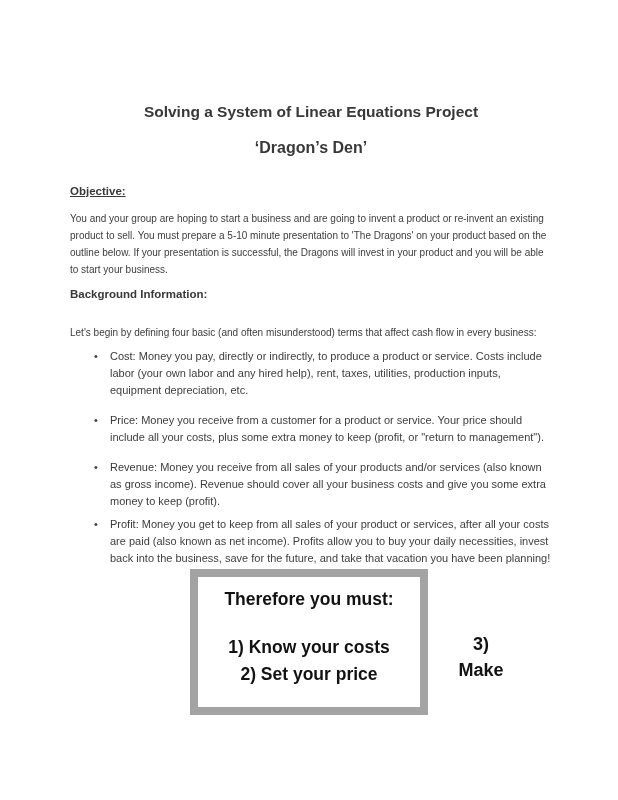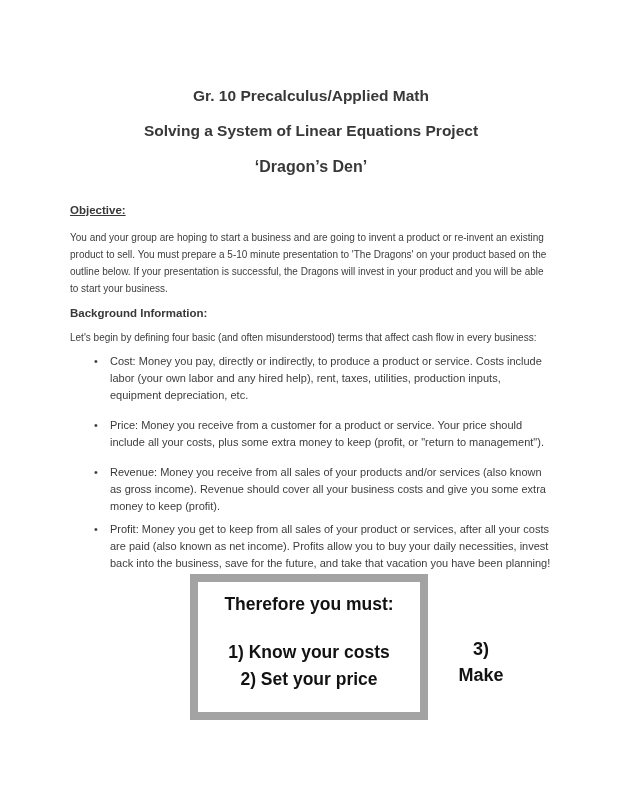--- a/index.html
+++ b/index.html
@@ -39,21 +39,21 @@
   }
   .objective-label { margin-top: 26px; text-decoration: underline; }
   .background-label { margin-top: 8px; }
   .body-text {
     margin: 0;
     font-size: 10px;
     line-height: 17px;
     color: #3d3d3d;
   }
   .objective-body { margin-top: 10px; }
-  .background-intro { margin-top: 7px; }
+  .background-intro { margin-top: 21px; }
   ul.definitions {
     list-style: none;
     margin: 7px 0 0 0;
     padding: 0;
   }
   ul.definitions li {
     position: relative;
     padding-left: 40px;
     font-size: 11px;
     line-height: 17px;
@@ -103,21 +103,20 @@
     font-size: 18px;
     line-height: 26px;
     color: #121212;
   }
 </style>
 </head>
 <body>
 
 <div class="page">
 
-  <div class="doc-title t1">Gr. 10 Precalculus/Applied Math</div>
   <div class="doc-title t2">Solving a System of Linear Equations Project</div>
   <div class="doc-title t3">‘Dragon’s Den’</div>
 
   <div class="section-label objective-label">Objective:</div>
   <p class="body-text objective-body">You and your group are hoping to start a business and are going to invent a product or re-invent an existing product to sell. You must prepare a 5-10 minute presentation to 'The Dragons' on your product based on the outline below. If your presentation is successful, the Dragons will invest in your product and you will be able to start your business.</p>
 
   <div class="section-label background-label">Background Information:</div>
   <p class="body-text background-intro">Let's begin by defining four basic (and often misunderstood) terms that affect cash flow in every business:</p>
 
   <ul class="definitions">

